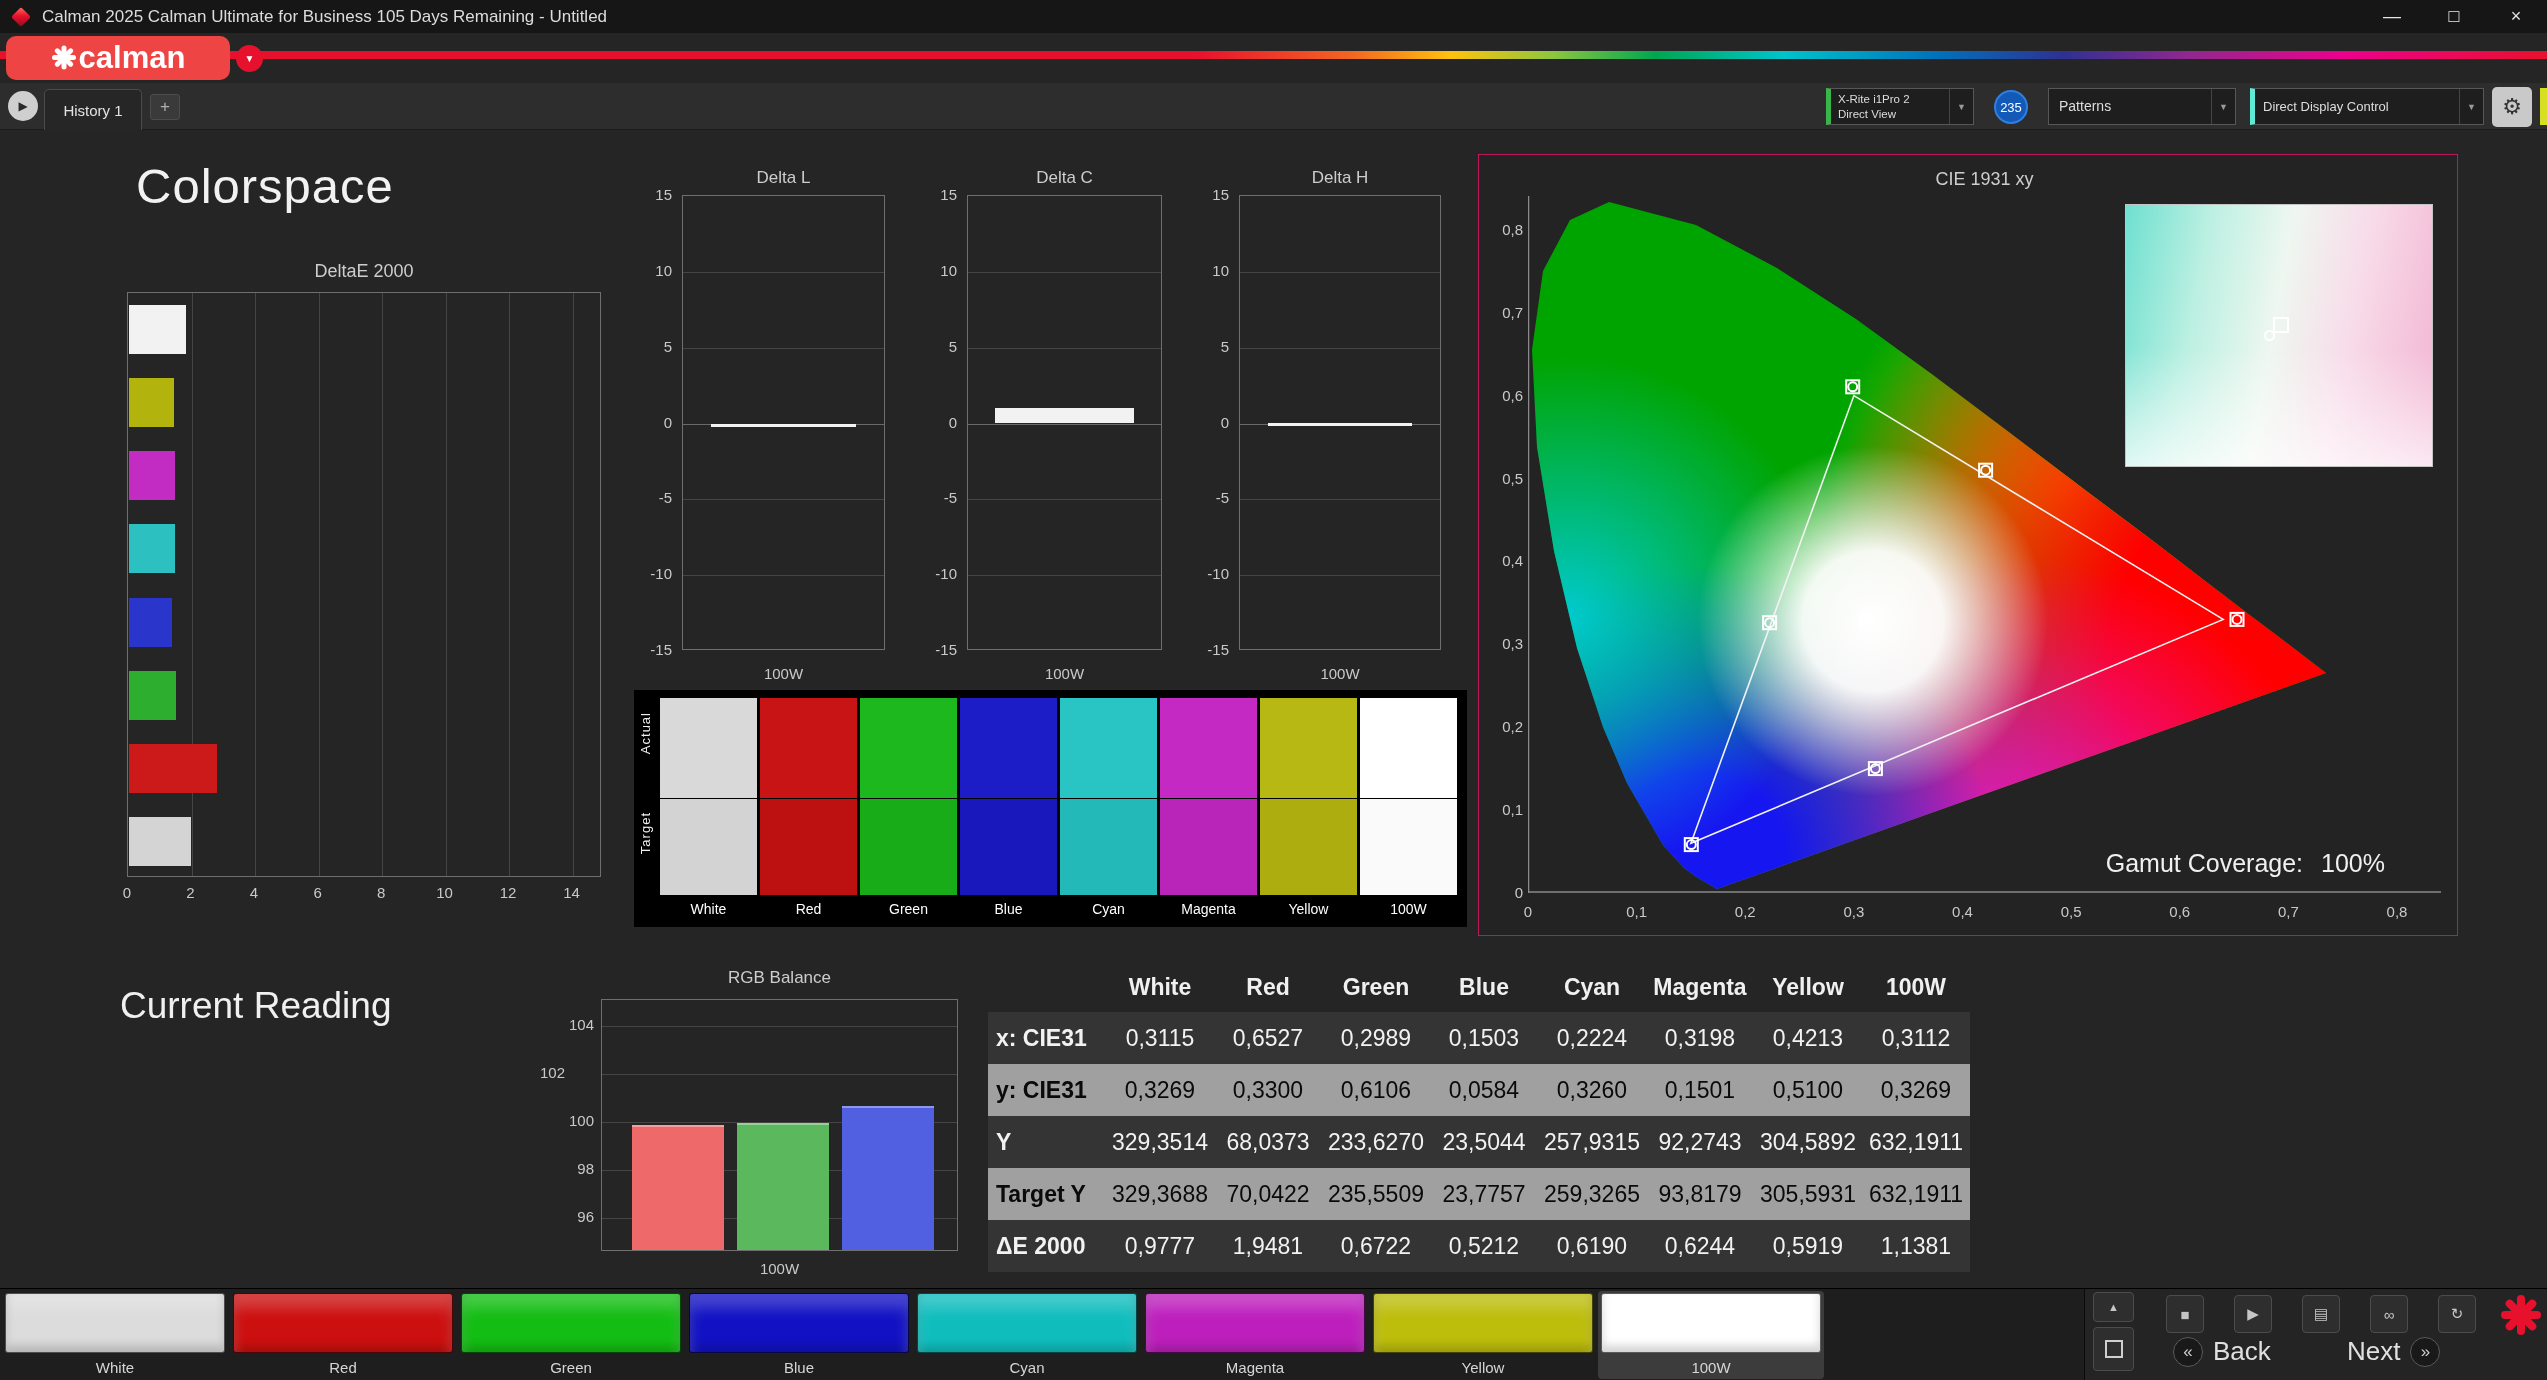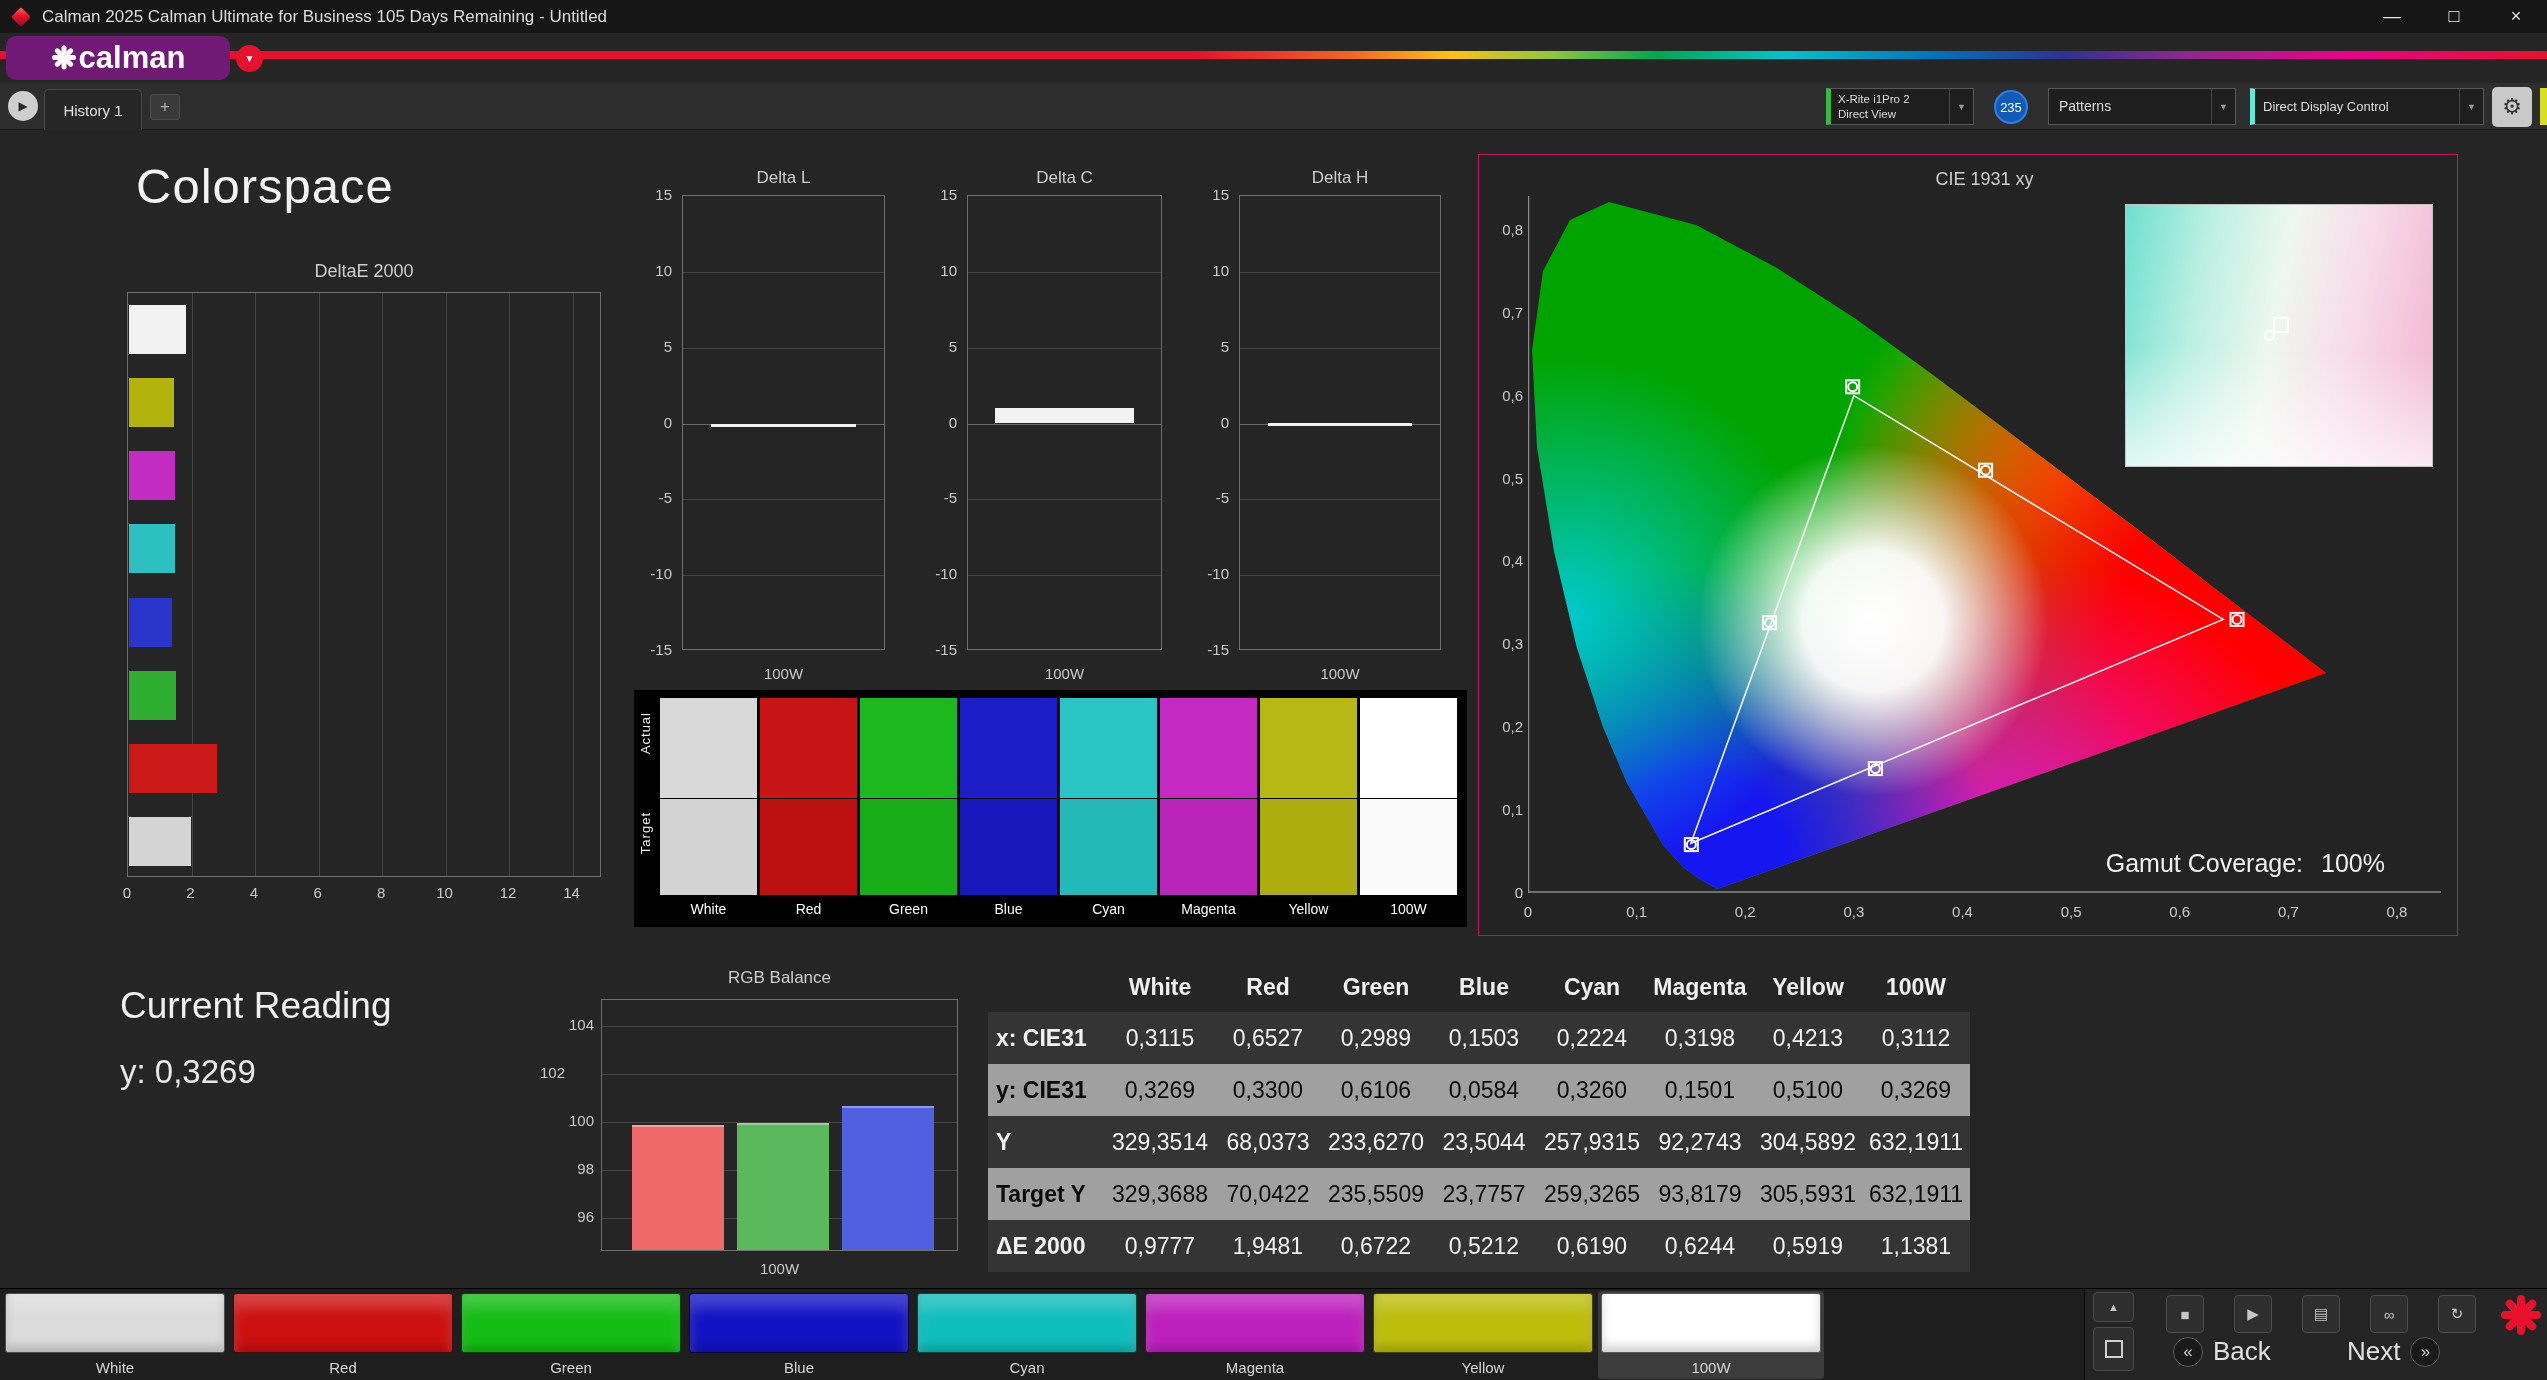--- a/index.html
+++ b/index.html
@@ -8,21 +8,21 @@
 
 
 .titlebar{position:absolute;left:0;top:0;width:100%;height:33px;background:#161616;display:flex;align-items:center;color:#dcdcdc;font-size:17px}
 .appicon{width:14px;height:14px;margin:0 14px;background:linear-gradient(135deg,#ff6a5e 0%,#e8112d 45%,#8c0d1d 100%);transform:rotate(45deg);border-radius:2px;flex:none}
 .wincontrols{margin-left:auto;display:flex;height:100%}
 .winbtn{width:62px;display:flex;align-items:center;justify-content:center;font-size:18px;color:#e6e6e6}
 
 
 .brandrow{position:absolute;left:0;top:33px;width:100%;height:50px}
 .rainbow{position:absolute;left:0;top:18px;width:100%;height:8px;background:linear-gradient(90deg,#e8112d 0%,#e8112d 47%,#f26522 53%,#ffc20e 57%,#8dc63f 61%,#00a651 65%,#00c4cc 70%,#0072bc 76%,#2e3192 81%,#92278f 86%,#ec008c 92%,#e8112d 100%)}
-.logo{position:absolute;left:6px;top:3px;width:224px;height:44px;background:#701a75;border-radius:10px;display:flex;align-items:center;justify-content:center;gap:2px;color:#fff;font-size:31px;font-weight:bold}
+.logo{position:absolute;left:6px;top:3px;width:224px;height:44px;background:#ef4444;border-radius:10px;display:flex;align-items:center;justify-content:center;gap:2px;color:#fff;font-size:31px;font-weight:bold}
 .logodrop{position:absolute;left:236px;top:12px;width:27px;height:27px;border-radius:50%;background:#e8112d;color:#fff;font-size:10px;display:flex;align-items:center;justify-content:center}
 .burst{position:relative;width:26px;height:26px}
 .burst i{position:absolute;left:1px;top:10px;width:24px;height:5px;border-radius:3px;background:#fff;display:block}
 .burst i:nth-child(2){transform:rotate(45deg)}.burst i:nth-child(3){transform:rotate(90deg)}.burst i:nth-child(4){transform:rotate(135deg)}
 .burst.big{width:44px;height:44px}
 .burst.big i{left:2px;top:18px;width:40px;height:8px;border-radius:4px;background:#e8112d}
 
 
 .tabbar{position:absolute;left:0;top:83px;width:100%;height:47px;background:#2d2d2d;border-bottom:1px solid #1b1b1b}
 .expander{position:absolute;left:8px;top:8px;width:30px;height:30px;border-radius:50%;background:#cfcfcf;color:#2a2a2a;font-size:12px;display:flex;align-items:center;justify-content:center}
@@ -352,21 +352,20 @@
       <div class="ticklabel" style="left: 349.875px; top: 748px; width: 50px; text-align: center;">0,3</div>
       <div class="ticklabel" style="left: 458.5px; top: 748px; width: 50px; text-align: center;">0,4</div>
       <div class="ticklabel" style="left: 567.125px; top: 748px; width: 50px; text-align: center;">0,5</div>
       <div class="ticklabel" style="left: 675.75px; top: 748px; width: 50px; text-align: center;">0,6</div>
       <div class="ticklabel" style="left: 784.375px; top: 748px; width: 50px; text-align: center;">0,7</div>
       <div class="ticklabel" style="left: 893px; top: 748px; width: 50px; text-align: center;">0,8</div>
     </div>
 
   <div class="creading">
     <div class="crtitle">Current Reading</div>
-    <div class="crline">y: 0,3269</div>
   </div>
 
   <div id="rgb-wrap" style="position:absolute;left:540px;top:968px;width:420px;height:320px">
     <div class="ctitle" style="left:61px;top:0;width:357px;font-size:17px">RGB Balance</div>
     <div class="plot" id="rgb-plot" style="left:61px;top:31px;width:357px;height:252px">
         <div class="hline" style="top: 26.4px;"></div>
         <div class="hline" style="top: 74.4px;"></div>
         <div class="hline" style="top: 122.4px;"></div>
         <div class="hline" style="top: 170.4px;"></div>
         <div class="hline" style="top: 218.4px;"></div>

